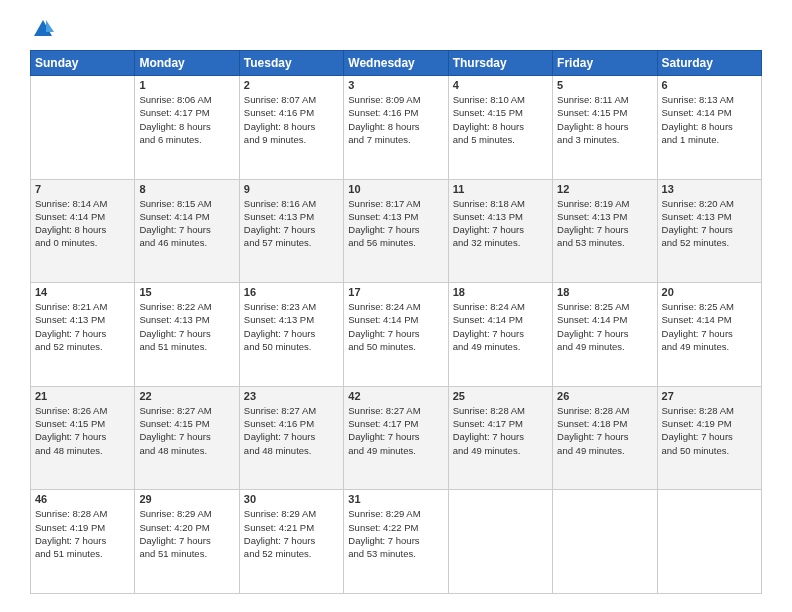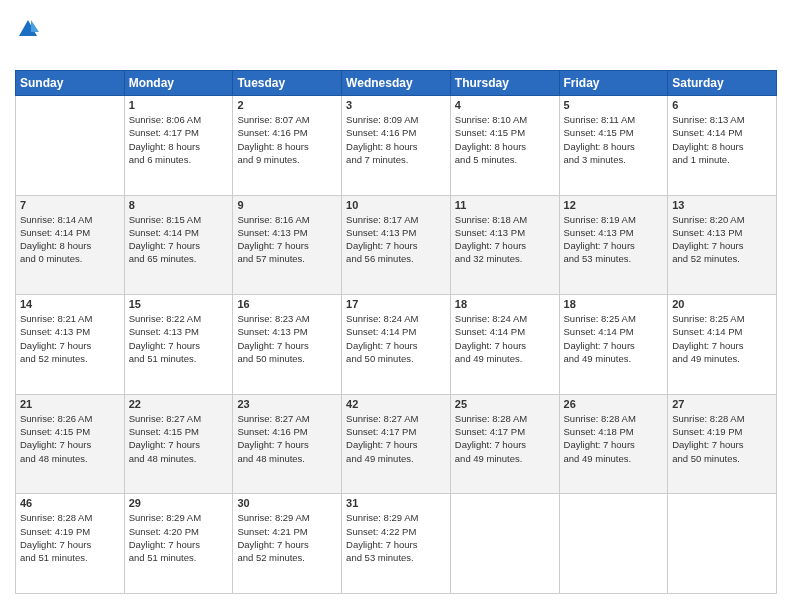--- a/index.html
+++ b/index.html
@@ -6,24 +6,23 @@
     body {
       width: 792px;
       height: 612px;
       font-family: Arial, sans-serif;
       background: #fff;
       overflow: hidden;
     }
     .page {
       width: 792px;
       height: 612px;
-      padding: 18px 15px;
+      padding: 18px 30px;
       display: flex;
       flex-direction: column;
-      gap: 20px;
     }
     .header {
       display: flex;
       justify-content: space-between;
       align-items: flex-start;
       margin-bottom: 10px;
     }
     .logo {
       display: flex;
       flex-direction: column;
@@ -191,21 +190,21 @@
             <span class="cell-line">Sunrise: 8:14 AM</span>
             <span class="cell-line">Sunset: 4:14 PM</span>
             <span class="cell-line">Daylight: 8 hours</span>
             <span class="cell-line">and 0 minutes.</span>
           </td>
           <td>
             <span class="day-num">8</span>
             <span class="cell-line">Sunrise: 8:15 AM</span>
             <span class="cell-line">Sunset: 4:14 PM</span>
             <span class="cell-line">Daylight: 7 hours</span>
-            <span class="cell-line">and 65 minutes.</span>
+            <span class="cell-line">and 46 minutes.</span>
           </td>
           <td>
             <span class="day-num">9</span>
             <span class="cell-line">Sunrise: 8:16 AM</span>
             <span class="cell-line">Sunset: 4:13 PM</span>
             <span class="cell-line">Daylight: 7 hours</span>
             <span class="cell-line">and 57 minutes.</span>
           </td>
           <td>
             <span class="day-num">10</span>

